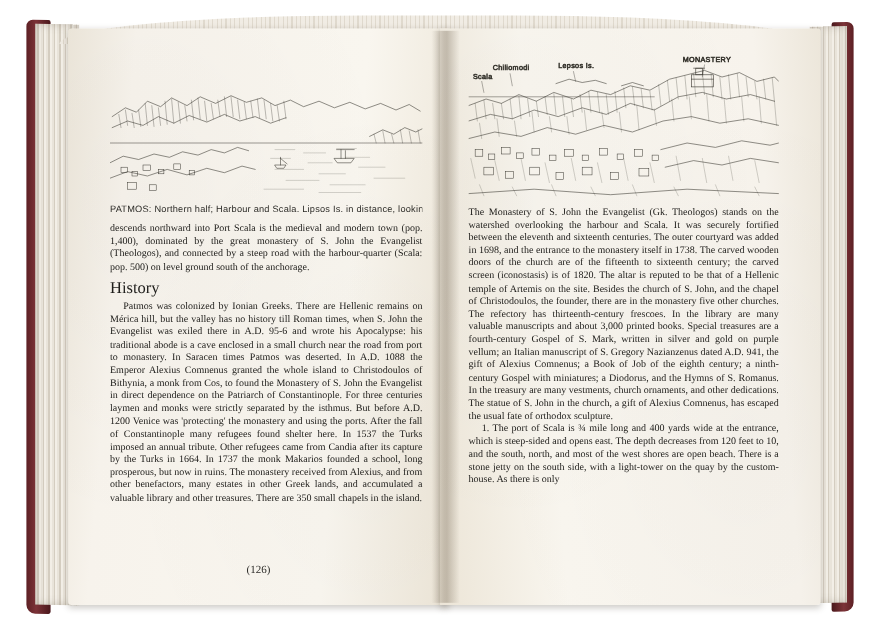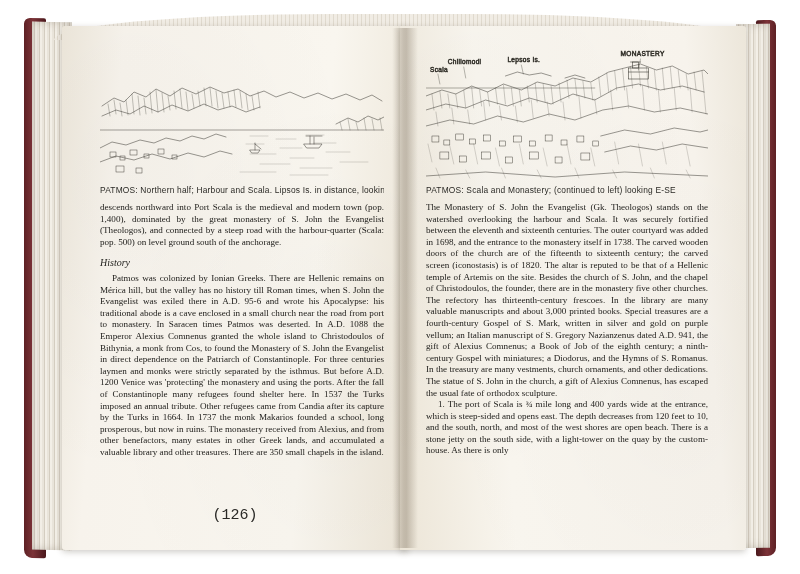--- a/index.html
+++ b/index.html
@@ -171,34 +171,32 @@
     text-align: justify;
     text-justify: inter-word;
     hyphens: none;
     color: #22211e;
     margin-top: 7px;
   }
   .body-text p { margin: 0 0 0 0; text-indent: 12px; }
   .body-text p.noindent { text-indent: 0; }
 
   .section-head {
-    font-size: 10px;
-    font-style: italic;
+    font-size: 15px;
     margin: 9px 0 4px 0;
     color: #1e1d1a;
   }
 
   .folio {
     position: absolute;
     bottom: 10px;
     width: 100%;
     text-align: center;
-    font-size: 15px;
+    font-size: 10px;
     color: #2a2926;
-    font-family: Liberation Mono, monospace;
   }
   .page-left .folio { left: -7px; }
   .page-right .folio { left: 7px; }
 
   
   .grain {
     position: absolute;
     inset: 0;
     pointer-events: none;
     background:
@@ -473,21 +471,20 @@
                   <path d="M226 124 L230 134"></path>
                     <path d="M262 126 L266 134"></path>
                 </g>
 
                 <path d="M176 92 L200 86 L226 90 L250 84 L276 88 L284 86"></path>
                 <path d="M180 108 L206 102 L232 106 L258 100 L284 104"></path>
                 <path d="M0 132 L60 128 L130 133 L200 128 L284 132"></path>
               </g>
             </svg>
           </div>
-          <div class="plate-caption">PATMOS: Scala and Monastery;  (continued to left) looking E-SE</div>
 
           <div class="body-text">
             <p class="noindent">The Monastery of S. John the Evangelist (Gk. Theologos) stands on the watershed overlooking the harbour and Scala.  It was securely fortified between the eleventh and sixteenth centuries.  The outer courtyard was added in 1698, and the entrance to the monastery itself in 1738.  The carved wooden doors of the church are of the fifteenth to sixteenth century; the carved screen (iconostasis) is of 1820.  The altar is reputed to be that of a Hellenic temple of Artemis on the site.  Besides the church of S. John, and the chapel of Christodoulos, the founder, there are in the monastery five other churches.  The refectory has thirteenth-century frescoes.  In the library are many valuable manuscripts and about 3,000 printed books.  Special treasures are a fourth-century Gospel of S. Mark, written in silver and gold on purple vellum; an Italian manuscript of S. Gregory Nazianzenus dated A.D. 941, the gift of Alexius Comnenus; a Book of Job of the eighth century; a ninth-century Gospel with miniatures; a Diodorus, and the Hymns of S. Romanus.  In the treasury are many vestments, church ornaments, and other dedications.  The statue of S. John in the church, a gift of Alexius Comnenus, has escaped the usual fate of orthodox sculpture.</p>
             <p>1. The port of Scala is ¾ mile long and 400 yards wide at the entrance, which is steep-sided and opens east.  The depth decreases from 120 feet to 10, and the south, north, and most of the west shores are open beach.  There is a stone jetty on the south side, with a light-tower on the quay by the custom-house.  As there is only</p>
           </div>
 
         </div>
       </div>
     </div>
 

